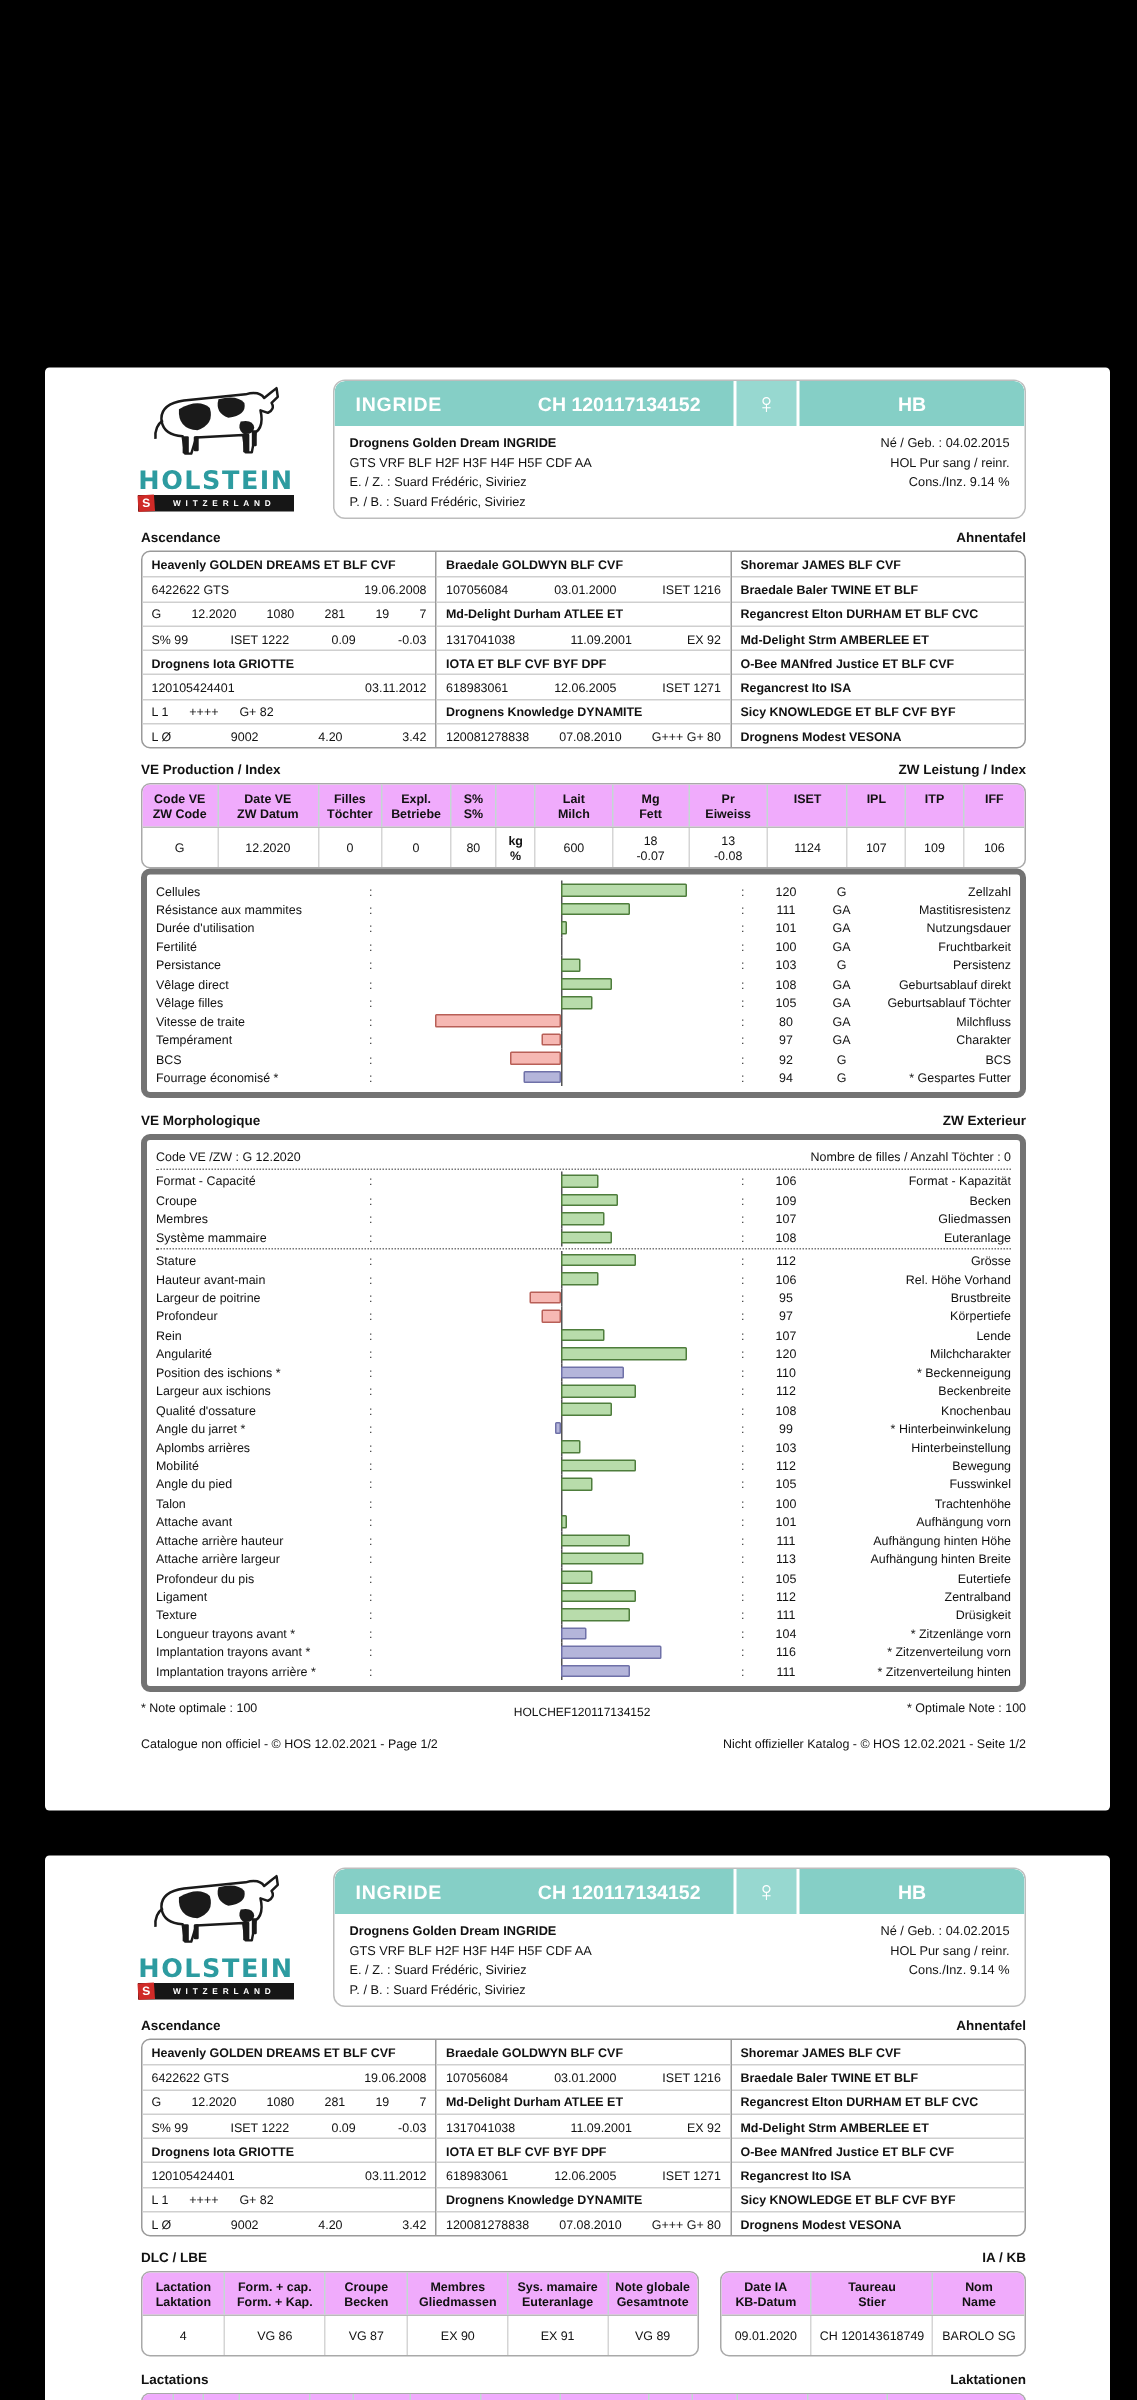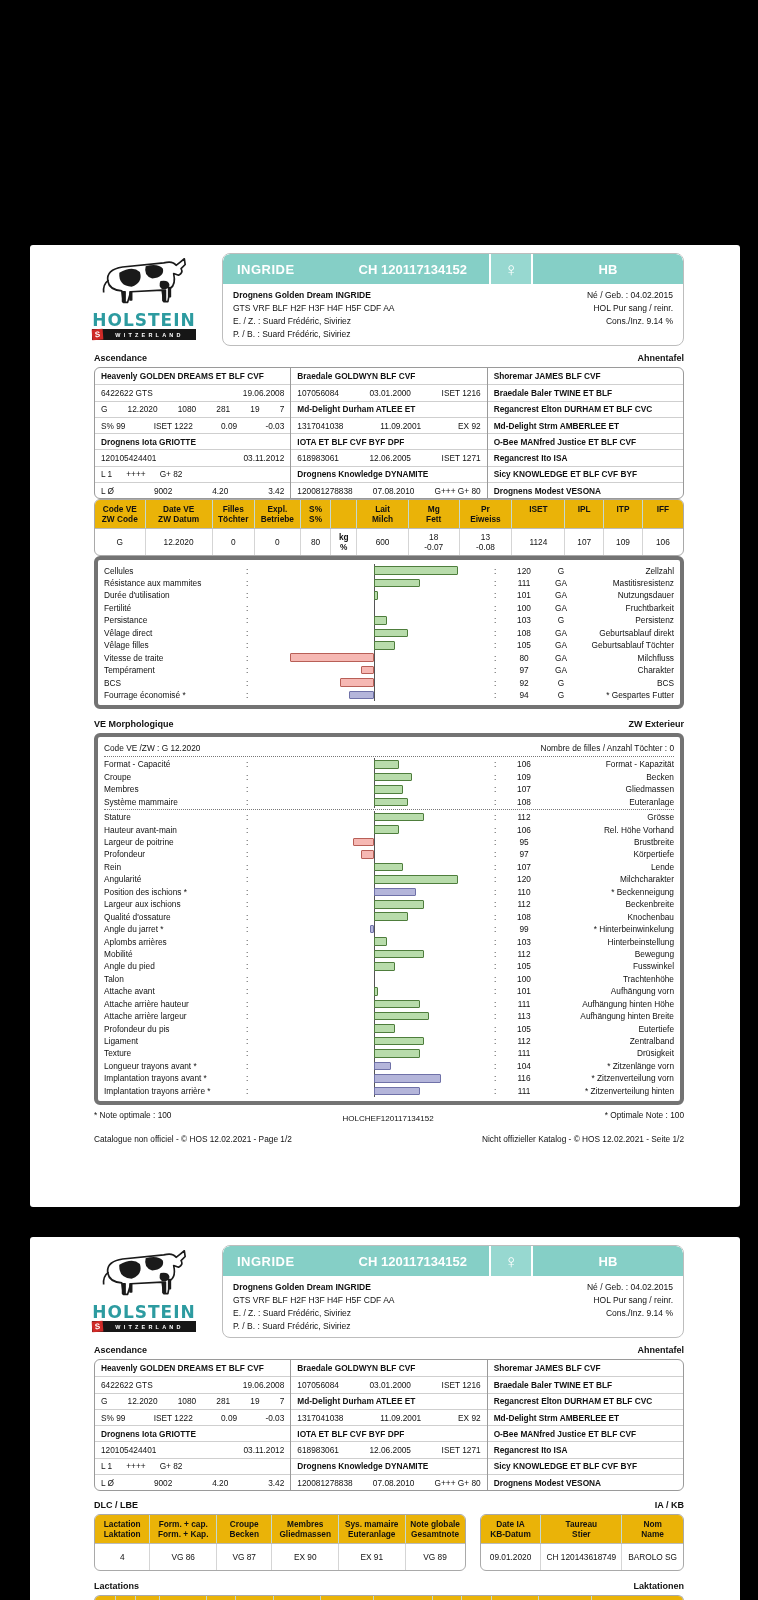--- a/index.html
+++ b/index.html
@@ -32,21 +32,21 @@
   .acol{flex:1;border-right:1px solid #9a9a9a;min-width:0;}
   .acol:last-child{border-right:none;}
   .acell{height:16.3px;display:flex;align-items:center;padding:0 6px;border-top:1px solid #cfcfcf;
          white-space:nowrap;overflow:hidden;box-sizing:border-box;}
   .acell:first-child{border-top:none;}
   .acell.between{justify-content:space-between;}
   .acell.left{justify-content:flex-start;gap:14px;}
   .acell.bold{font-weight:bold;}
   
   .mtable{border:1px solid #a9a9a9;border-radius:6px;overflow:hidden;font-size:8.3px;}
-  .mhead{display:flex;background:#eab308;}
+  .mhead{display:flex;background:#f0abfc;}
   .mhead .hc{border-right:1px solid #c3d8d2;padding:4px 2px;text-align:center;font-weight:bold;line-height:10px;box-sizing:border-box;}
   .mhead .hc:last-child{border-right:none;}
   .mrow{display:flex;border-top:1px solid #bbb;}
   .mrow .dc{border-right:1px solid #d5d5d5;padding:3px 2px;text-align:center;line-height:10px;box-sizing:border-box;
             display:flex;flex-direction:column;justify-content:center;min-height:26px;}
   .mrow .dc:last-child{border-right:none;}
   .dc.bold{font-weight:bold;}
   
   .dlc-zone{display:flex;gap:14px;}
   
@@ -228,20 +228,24 @@
             </div>
             <div class="acell left bold">
               <span>Sicy KNOWLEDGE  ET BLF CVF BYF</span>
             </div>
             <div class="acell left bold">
               <span>Drognens Modest VESONA</span>
             </div>
           </div>
         </div>
       </div>
+    <div class="sect-label" style="margin-top:9px;">
+      <span>VE Production / Index</span>
+      <span>ZW Leistung / Index</span>
+    </div>
     <div>
         <div class="mtable">
           <div class="mhead">
             <div class="hc" style="width: 8.6%;">
               <div>Code VE</div>
               <div>ZW Code</div>
             </div>
             <div class="hc" style="width: 11.4%;">
               <div>Date VE</div>
               <div>ZW Datum</div>

